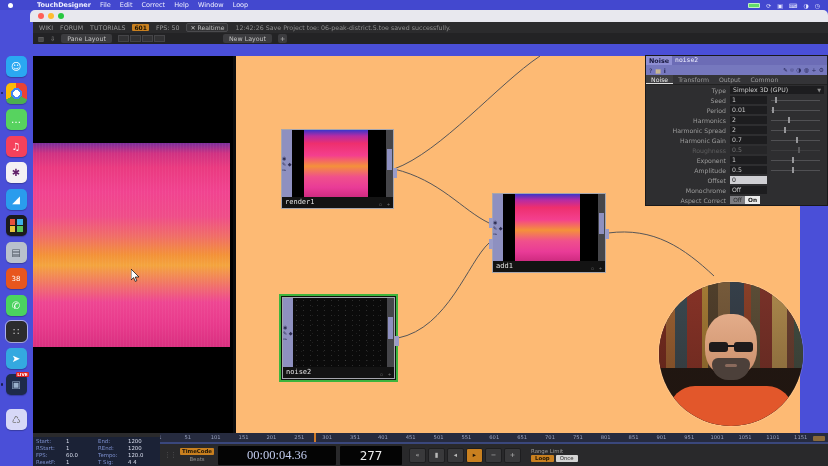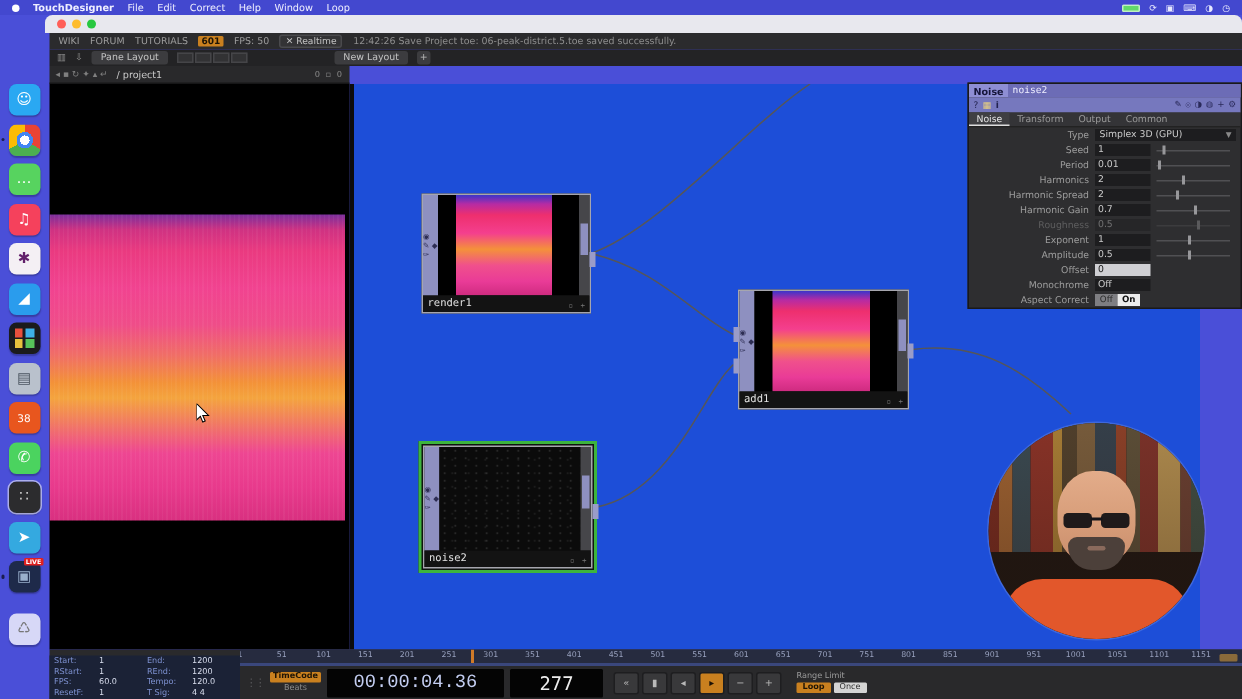--- a/index.html
+++ b/index.html
@@ -2,21 +2,21 @@
 <html><head>
 <meta charset="utf-8">
 <style>
   * { margin:0; padding:0; box-sizing:border-box; }
   html,body { width:828px; height:466px; overflow:hidden; background:#000; }
   #stage { position:relative; width:828px; height:466px; background:#4a4fd8;
            font-family:"DejaVu Sans", sans-serif; -webkit-font-smoothing:antialiased; }
 
   
   .menubar { position:absolute; left:0; top:0; width:828px; height:10px; background:#4348cf;
-             display:flex; align-items:center; gap:9px; padding:0 8px; font-size:6.5px; color:#eef;
+             display:flex; align-items:center; gap:24px; padding:0 8px; font-size:6.5px; color:#eef;
              white-space:nowrap; }
   .menubar .apple { width:5px; height:5px; border-radius:50%; background:#fff; flex:0 0 auto; }
   .menubar .mitem { line-height:10px; }
   .menubar .mitem.first { font-weight:bold; }
   .menu-right { margin-left:auto; display:flex; align-items:center; gap:6px; }
   .battery { width:12px; height:5px; background:#62d96a; border-radius:1px; border:1px solid rgba(255,255,255,.6); }
   .micon { font-size:6px; color:#e8e9ff; }
 
   
   .titlebar { position:absolute; left:30px; top:10px; width:798px; height:12px; background:#e8e8ee;
@@ -49,21 +49,21 @@
   .left-pane { position:absolute; left:33px; top:56px; width:200px; height:377px; background:#000; overflow:hidden; }
   .viewer-img { position:absolute; left:0; top:87px; width:197px; height:204px;
     background:
       repeating-linear-gradient(90deg, rgba(255,255,255,.045) 0 1px, rgba(0,0,0,0) 1px 3px),
       linear-gradient(180deg,#7c2f9b 0%,#cf3282 5%,#ea3a80 12%,#f14390 24%,#ef4d89 36%,#f06e66 46%,
                       #f39238 55%,#f4a43e 60%,#f17b61 68%,#ee4692 78%,#e83a8c 89%,#d93080 100%); }
   .divider-v { position:absolute; left:233px; top:56px; width:3px; height:377px; background:#0c0c0d; }
   .cursor { position:absolute; left:131px; top:269px; width:9px; height:13px; z-index:30; }
 
   
-  .network { position:absolute; left:236px; top:56px; width:564px; height:377px; background:#1d4ed8; overflow:hidden; }
+  .network { position:absolute; left:236px; top:56px; width:564px; height:377px; background:#fdba74; overflow:hidden; }
   .wires { position:absolute; left:0; top:0; }
 
   .tnode { position:absolute; background:#141414; border:1px solid #a6a6ae; }
   .tnode .strip-l { position:absolute; left:0; top:0; width:10px; bottom:11px; background:#8e90c0;
                     display:flex; flex-direction:column; align-items:center; justify-content:space-around; padding:2px 0;
                     font-size:5px; color:#2d2d52; }
   .tnode .preview { position:absolute; left:10px; right:7px; top:0; bottom:11px; background:#000; overflow:hidden; }
   .tnode .grad { position:absolute; left:13%; width:68%; top:0; bottom:0;
     background:linear-gradient(180deg,#3c35c9 0%,#b62ba4 9%,#ee2f6e 20%,#f43f8e 38%,#f4913a 54%,
                                #f0508c 70%,#e93b97 86%,#cf2b80 100%); }
@@ -140,21 +140,21 @@
           display:grid; grid-template-columns:30px 32px 30px 33px; align-content:center; row-gap:1px;
           font-size:5.4px; padding-left:3px; }
   .navy .fl { color:#7d90cf; text-align:left; } .navy .fv { color:#d9deee; }
   .transport { position:absolute; left:160px; top:444px; width:668px; height:22px; background:#29292b;
                display:flex; align-items:center; gap:4px; padding-left:4px; }
   .grip { color:#5c5c5e; font-size:7px; letter-spacing:-1px; }
   .modes { display:flex; flex-direction:column; align-items:stretch; gap:1px; width:34px; }
   .tc-badge { background:#c9801f; color:#201505; font-weight:bold; font-size:5.4px; text-align:center; border-radius:1px; line-height:7px; }
   .beats { color:#8b8b8b; font-size:5.4px; text-align:center; line-height:6px; }
   .timebox { width:118px; height:19px; background:#040404; border-radius:1px; color:#c3cdf0;
-             font-family:Liberation Mono, monospace; font-size:12.5px; text-align:center; line-height:19px; }
+             font-family:Liberation Serif, serif; font-size:12.5px; text-align:center; line-height:19px; }
   .framebox { width:62px; height:19px; background:#040404; border-radius:1px; color:#ededed;
               font-family:"DejaVu Sans Mono", monospace; font-size:12.5px; text-align:center; line-height:19px; }
   .tbtns { display:flex; gap:2px; margin-left:3px; }
   .tbtn { width:17px; height:15px; background:#39393b; border:1px solid #1e1e20; border-radius:2px;
           color:#b9b9b9; font-size:6.5px; text-align:center; line-height:13px; }
   .tbtn.active { background:#c9801f; color:#1c1206; }
   .rangelim { margin-left:6px; display:flex; flex-direction:column; gap:1px; }
   .rl-label { color:#9b9b9b; font-size:5.4px; }
   .rl-row { display:flex; gap:2px; }
   .rl-loop { background:#c9801f; color:#201505; font-weight:bold; font-size:5.4px; padding:0 4px; border-radius:1px; line-height:7px; }
@@ -229,25 +229,20 @@
     <span class="seg">
         <i></i>
         <i></i>
         <i></i>
         <i></i>
       </span>
     <span class="pl-btn" style="margin-left:52px;">New Layout</span>
     <span class="plus-box">+</span>
   </div>
 
-  <div class="phead" style="left:33px;width:200px;">
-    <span>◂ ▪ ↻  ✦ ▴ ↵</span>
-    <span class="path">/ project1</span>
-    <span class="mini">0 ▫ 0</span>
-  </div>
 
   <div class="left-pane">
     <div class="viewer-img"></div>
   </div>
   <div class="divider-v"></div>
 
   <svg class="cursor" viewBox="0 0 9 13">
     <path d="M0,0 L0,11 L2.6,8.6 L4.2,12.4 L5.8,11.7 L4.2,8 L8,8 Z" fill="#fff" stroke="#000" stroke-width="0.7"></path>
   </svg>
 

